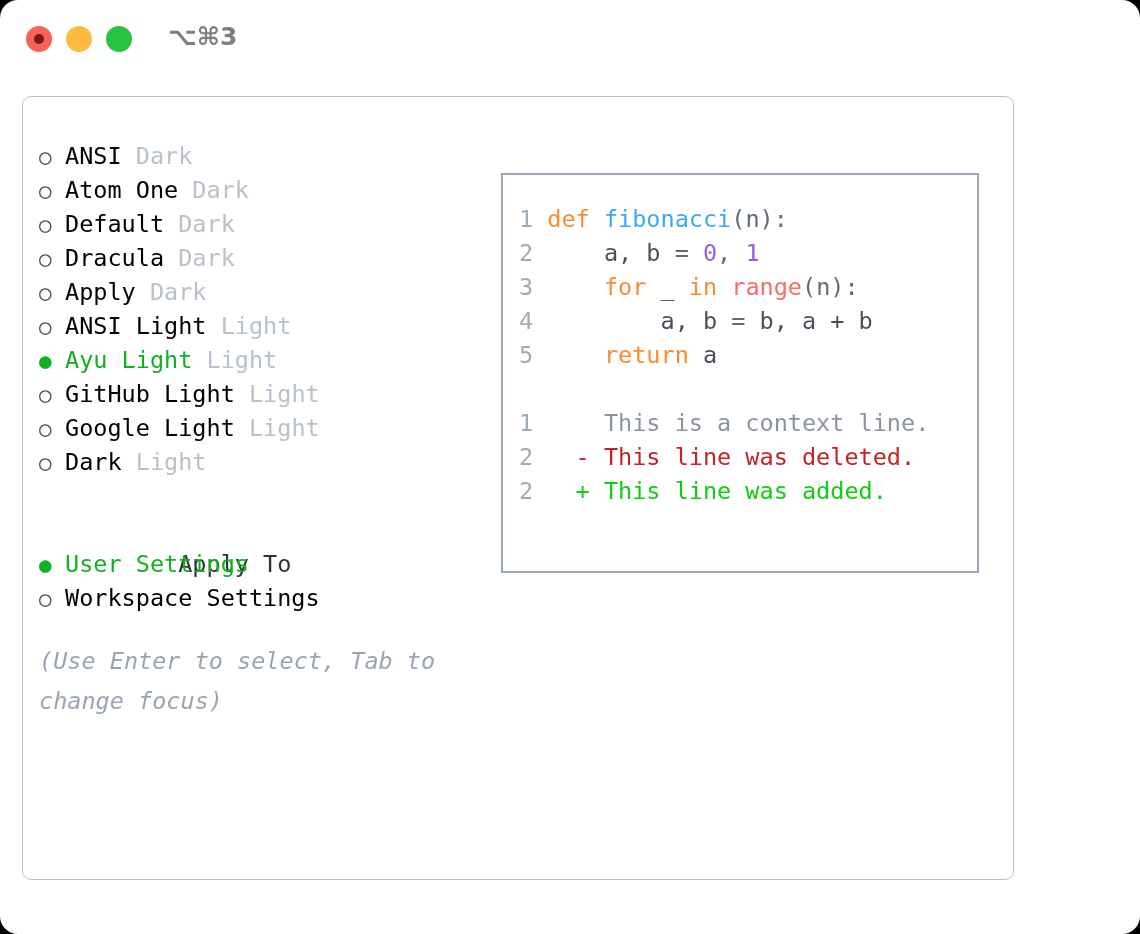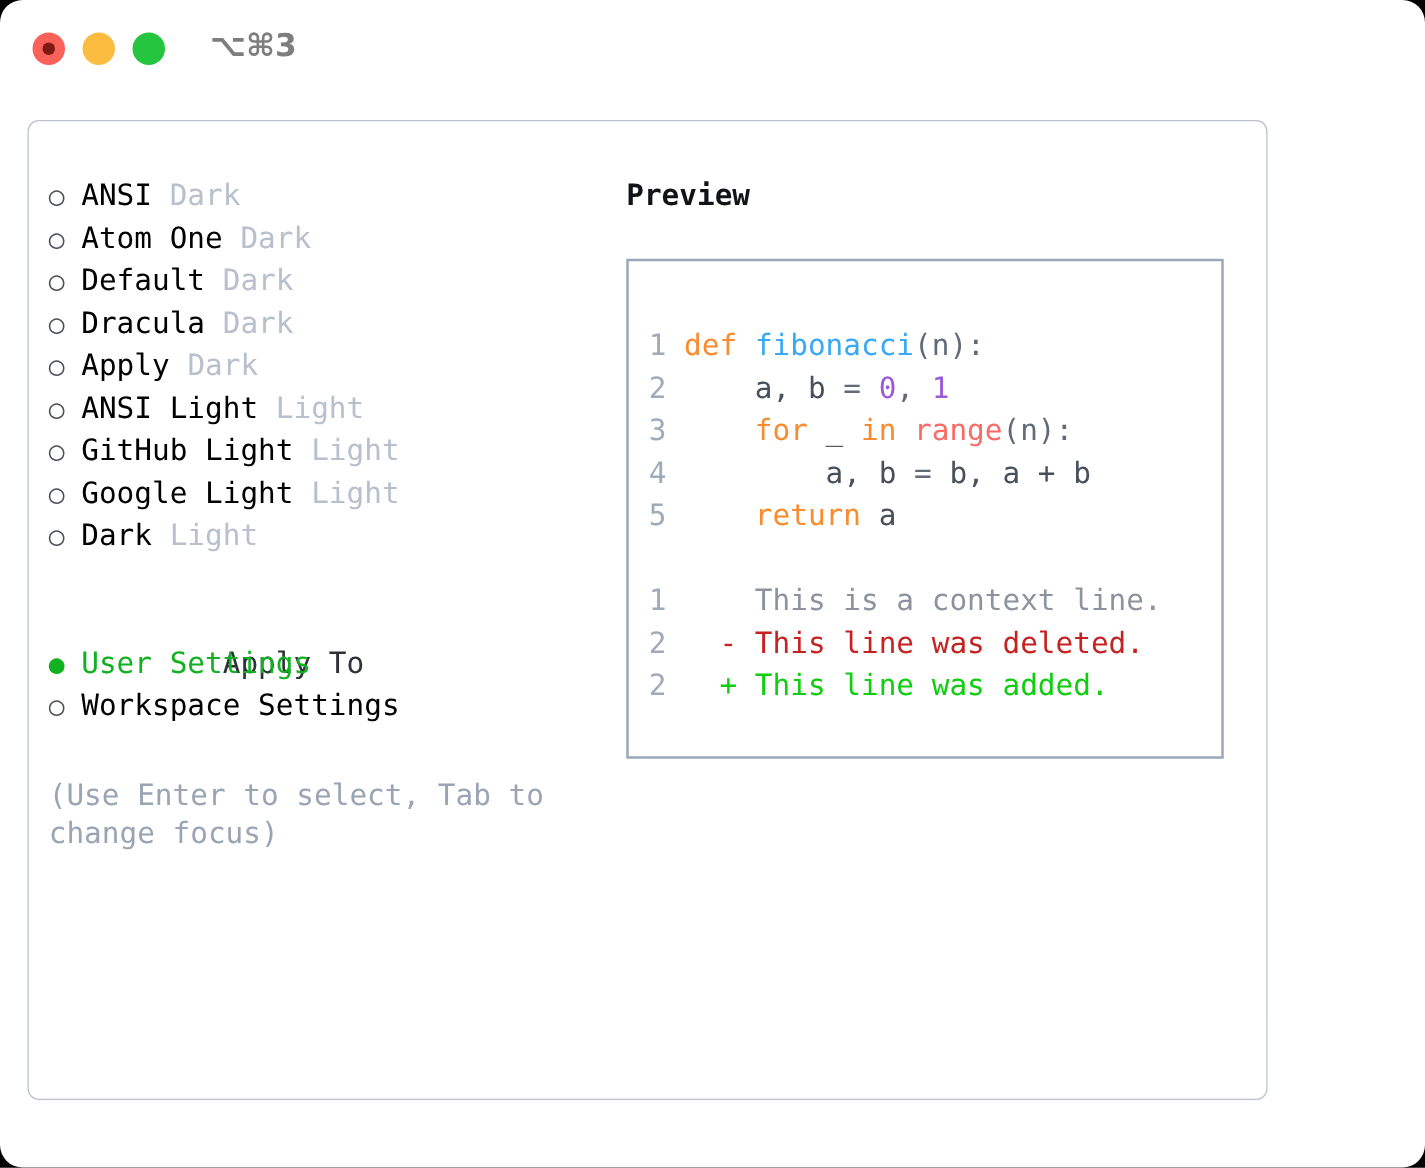--- a/index.html
+++ b/index.html
@@ -113,25 +113,26 @@
     position: relative;
     height: 34px;
     line-height: 34px;
     font-size: 23.5px;
     color: #2d3138;
     white-space: pre;
   }
   .section-head .marker { color: transparent; }
 
   #hint {
-    margin-top: 40px;
-    font-size: 23.5px;
-    line-height: 30px;
+    margin-top: 26px;
+    font-size: 23.5px;
+    line-height: 40px;
     color: #9aa5b4;
     width: 400px;
+    font-style: italic;
   }
 
   
   #right-col {
     position: absolute;
     left: 478px;
     top: 42px;
     width: 500px;
   }
   #preview-title {
@@ -146,21 +147,21 @@
     width: 478px;
     height: 400px;
     box-sizing: border-box;
     border: 2px solid #9aa7b8;
     background: #ffffff;
     position: relative;
   }
   #code {
     position: absolute;
     left: 16px;
-    top: 50px;
+    top: 27px;
     font-size: 23.5px;
     line-height: 34px;
     white-space: pre;
   }
   .cline { white-space: pre; }
   .ln { color: #a0abb8; }
   .kw   { color: #fa8b2e; }
   .fn   { color: #39a9f4; }
   .num  { color: #9b5bd6; }
   .bi   { color: #fa6a66; }
@@ -190,40 +191,40 @@
     <div id="left-col">
 
 
       <div id="theme-rows">
           <div class="row unsel"><span class="marker">○</span><span class="name">ANSI</span><span> </span><span class="tag">Dark</span></div>
           <div class="row unsel"><span class="marker">○</span><span class="name">Atom One</span><span> </span><span class="tag">Dark</span></div>
           <div class="row unsel"><span class="marker">○</span><span class="name">Default</span><span> </span><span class="tag">Dark</span></div>
           <div class="row unsel"><span class="marker">○</span><span class="name">Dracula</span><span> </span><span class="tag">Dark</span></div>
           <div class="row unsel"><span class="marker">○</span><span class="name">Apply</span><span> </span><span class="tag">Dark</span></div>
           <div class="row unsel"><span class="marker">○</span><span class="name">ANSI Light</span><span> </span><span class="tag">Light</span></div>
+          <div class="row sel"><span class="marker">●</span><span class="name">Ayu Light</span><span> </span><span class="tag">Light</span></div>
           <div class="row unsel"><span class="marker">○</span><span class="name">GitHub Light</span><span> </span><span class="tag">Light</span></div>
           <div class="row unsel"><span class="marker">○</span><span class="name">Google Light</span><span> </span><span class="tag">Light</span></div>
           <div class="row unsel"><span class="marker">○</span><span class="name">Dark</span><span> </span><span class="tag">Light</span></div>
         </div>
 
       <div class="spacer"></div>
 
       <div class="section-head">
         <span class="marker">○</span><span>Apply To</span>
       </div>
 
       <div id="apply-rows">
           <div class="row sel"><span class="marker">●</span><span class="name">User Settings</span></div>
           <div class="row unsel"><span class="marker">○</span><span class="name">Workspace Settings</span></div>
         </div>
 
       <div id="hint">(Use Enter to select, Tab to change focus)</div>
     </div>
 
     <div id="right-col">
-      <div id="preview-title">Preview</div>
       <div id="preview-box">
         <div id="code"><div class="cline"><span class="ln">1 </span><span class="kw">def</span><span class="plain"> </span><span class="fn">fibonacci</span><span class="punc">(n):</span></div><div class="cline"><span class="ln">2 </span><span class="plain">    a, b </span><span class="punc">= </span><span class="num">0</span><span class="punc">, </span><span class="num">1</span></div><div class="cline"><span class="ln">3 </span><span class="plain">    </span><span class="kw">for</span><span class="plain"> _ </span><span class="kw">in</span><span class="plain"> </span><span class="bi">range</span><span class="punc">(n):</span></div><div class="cline"><span class="ln">4 </span><span class="plain">        a, b </span><span class="punc">= </span><span class="plain">b, a + b</span></div><div class="cline"><span class="ln">5 </span><span class="plain">    </span><span class="kw">return</span><span class="plain"> a</span></div><div class="gap"></div><div class="cline"><span class="ln">1 </span><span class="ctx">    </span><span class="ctx">This is a context line.</span></div><div class="cline"><span class="ln">2 </span><span class="del">  - </span><span class="del">This line was deleted.</span></div><div class="cline"><span class="ln">2 </span><span class="add">  + </span><span class="add">This line was added.</span></div></div>
       </div>
     </div>
 
   </div>
 </div>
 
 </body></html>

